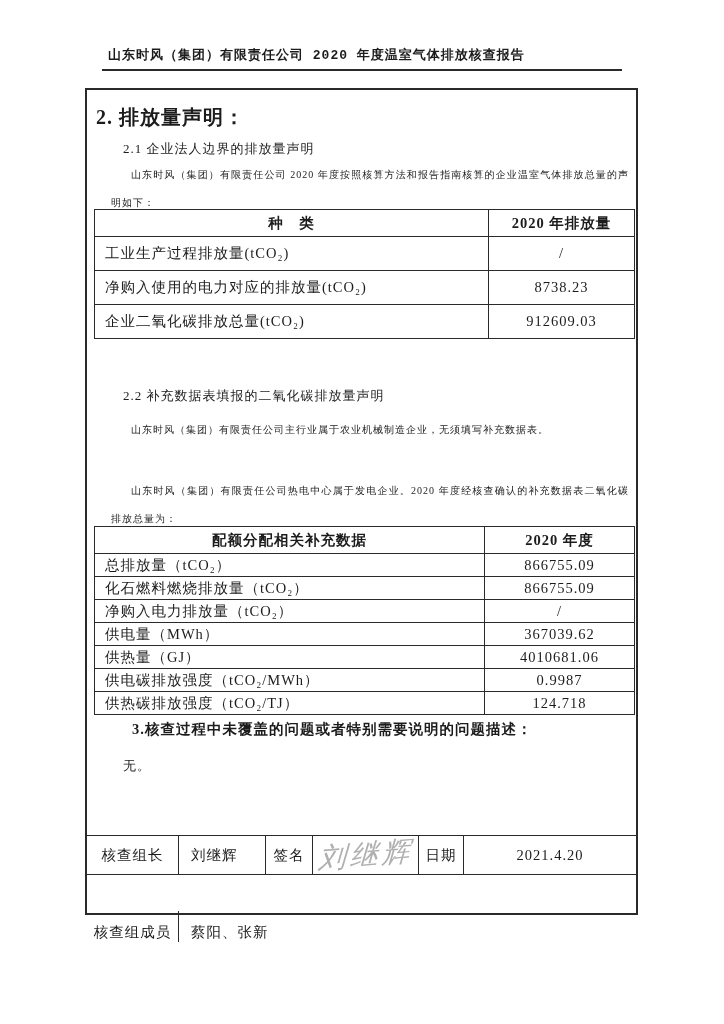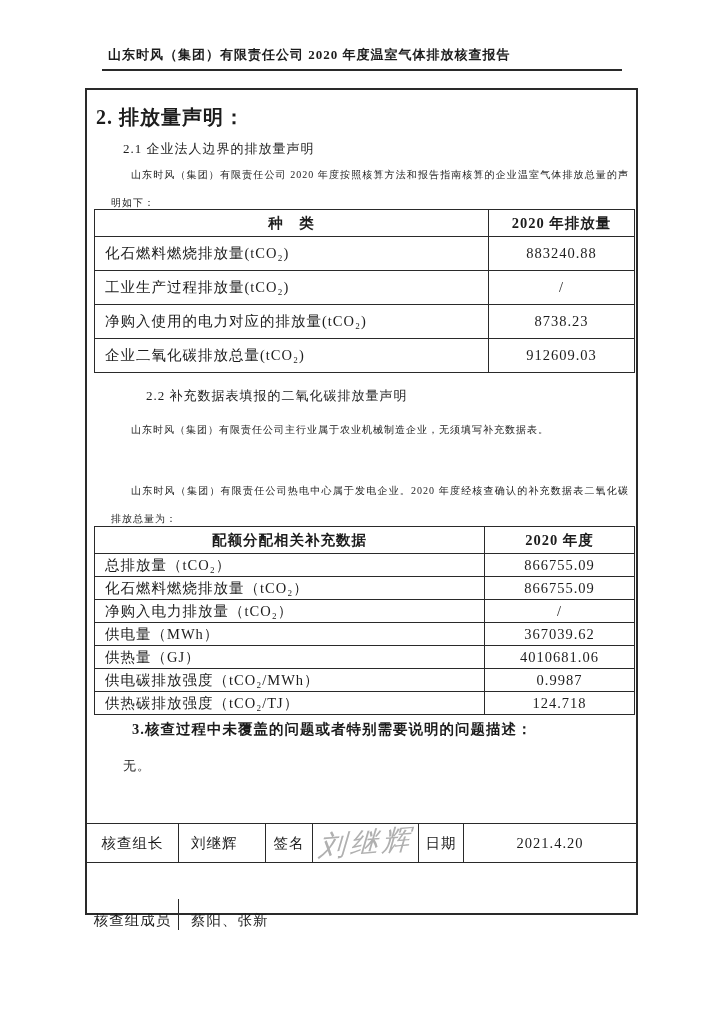--- a/index.html
+++ b/index.html
@@ -10,20 +10,21 @@
     color: #1c1c1c;
   }
 
   
   .doc-header {
     position: absolute;
     left: 102px; top: 46px;
     width: 520px;
     border-bottom: 2px solid #2a2a2a;
     padding-bottom: 5px;
+    font-family: Liberation Mono, monospace;
   }
   .doc-header-title {
     font-size: 13px;
     font-weight: bold;
     letter-spacing: 1px;
     padding-left: 6px;
     white-space: nowrap;
   }
 
   
@@ -45,21 +46,21 @@
   .sec2-heading { top: 14px; left: 9px; }
   .sec3-heading { top: 630px; left: 5px; font-size: 14.5px; margin-left: 40px; }
 
   .sub-heading {
     position: absolute;
     font-size: 13px;
     letter-spacing: 1px;
     white-space: nowrap;
   }
   .sub1-heading { top: 50px; left: 36px; }
-  .sub2-heading { top: 297px; left: 36px; margin-left: 23px; }
+  .sub2-heading { top: 297px; left: 36px; }
   .sec3-content { top: 667px; left: 36px; }
 
   .para {
     position: absolute;
     left: 24px; right: 7px;
     font-size: 10px;
     line-height: 28px;
     letter-spacing: 1px;
     text-indent: 2em;
     text-align: justify;
@@ -95,21 +96,21 @@
   td.cell-value { text-align: center; letter-spacing: 0.5px; }
   col.c-label1 { width: 394px; }
   col.c-value1 { width: 146px; }
   col.c-label2 { width: 390px; }
   col.c-value2 { width: 150px; }
 
   
   .signoff {
     position: absolute;
     left: 0; right: 0; bottom: 0;
-    height: 90px;
+    height: 78px;
     border-top: 1.5px solid #2a2a2a;
     display: flex;
     flex-direction: column;
     font-size: 14.5px;
     letter-spacing: 1px;
     gap: 36px;
   }
   .signoff-row1 {
     height: 49px;
     display: flex;
@@ -162,24 +163,20 @@
         <col class="c-label1">
         <col class="c-value1">
       </colgroup>
     <thead>
       <tr>
         <th>种　类</th>
         <th>2020 年排放量</th>
       </tr>
     </thead>
     <tbody>
-      <tr>
-        <td class="cell-label">化石燃料燃烧排放量(tCO₂)</td>
-        <td class="cell-value">883240.88</td>
-      </tr>
       <tr>
         <td class="cell-label">工业生产过程排放量(tCO₂)</td>
         <td class="cell-value">/</td>
       </tr>
       <tr>
         <td class="cell-label">净购入使用的电力对应的排放量(tCO₂)</td>
         <td class="cell-value">8738.23</td>
       </tr>
       <tr>
         <td class="cell-label">企业二氧化碳排放总量(tCO₂)</td>

